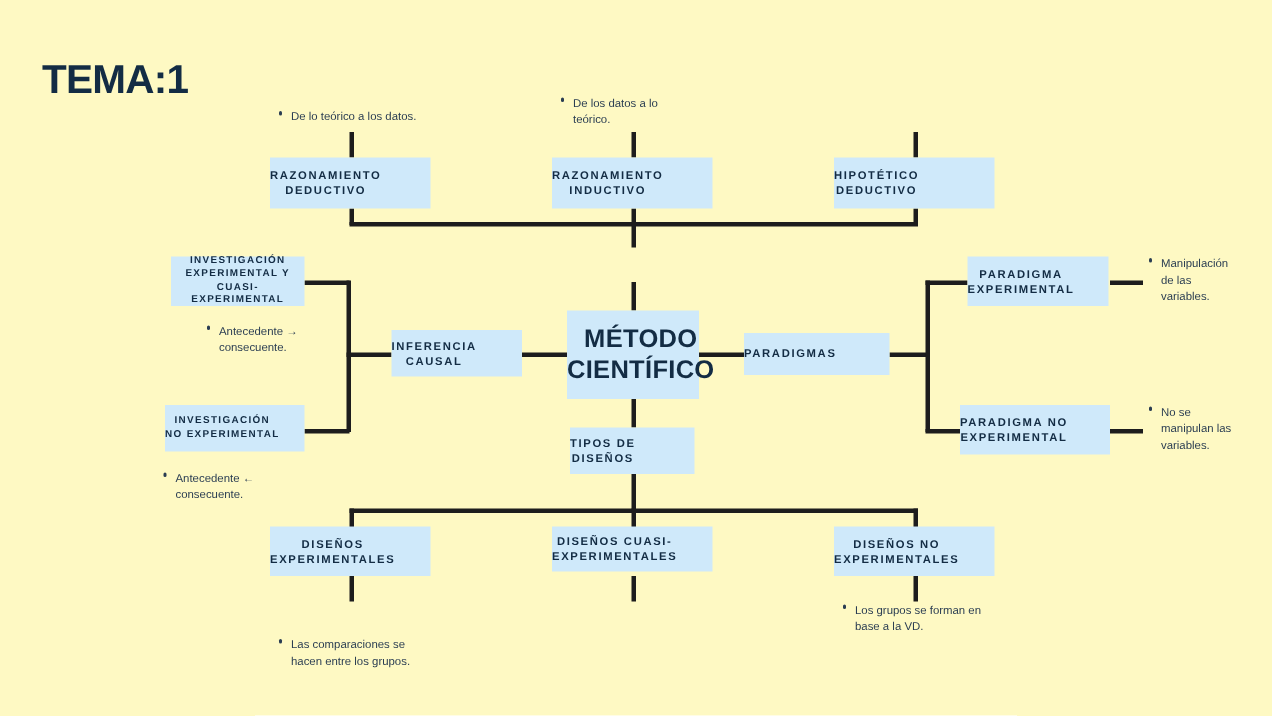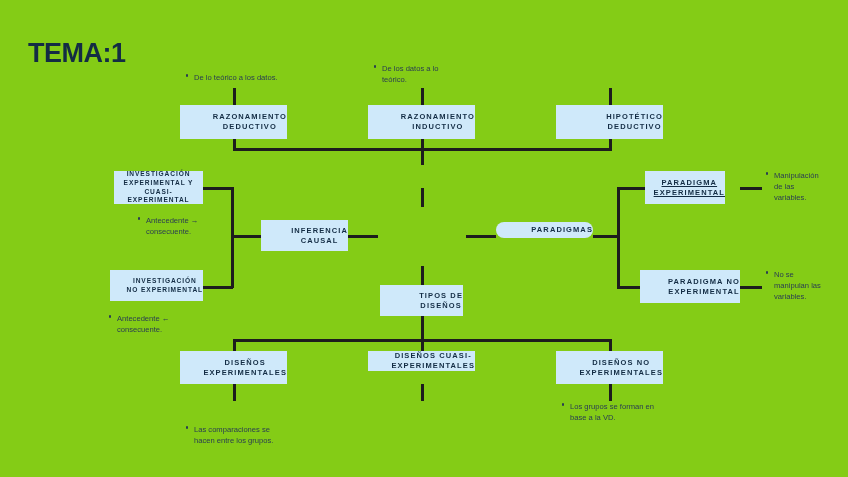--- a/index.html
+++ b/index.html
@@ -4,21 +4,21 @@
 <style>
   html, body {
     margin: 0;
     padding: 0;
     background: #ffffff;
   }
   #canvas {
     position: relative;
     width: 848px;
     height: 477px;
-    background: #84cc16;
+    background: #fef9c3;
     overflow: hidden;
     font-family: "Liberation Sans", sans-serif;
     color: #16304a;
   }
 
   
   #title {
     position: absolute;
     left: 28px;
     top: 38px;
@@ -28,21 +28,21 @@
     color: #132c44;
     white-space: nowrap;
   }
 
   
   .box {
     position: absolute;
     background: #cfe9fa;
     display: flex;
     align-items: center;
-    justify-content: flex-end;
+    justify-content: flex-start;
     text-align: center;
     color: #132c44;
     box-sizing: border-box;
     z-index: 3;
   }
   .box .lbl {
     display: block;
     white-space: pre-line;
     line-height: 1.32;
   }
@@ -146,56 +146,60 @@
   </div>
   <div class="box small" style="left:368px; top:105px; width:107px; height:34px;">
     <span class="lbl">RAZONAMIENTO
 INDUCTIVO</span>
   </div>
   <div class="box small" style="left:556px; top:105px; width:107px; height:34px;">
     <span class="lbl">HIPOTÉTICO
 DEDUCTIVO</span>
   </div>
 
+  <div class="box center" style="left:378px; top:207px; width:88px; height:59px;">
+    <span class="lbl">MÉTODO
+CIENTÍFICO</span>
+  </div>
   <div class="box small" style="left:380px; top:285px; width:83px; height:31px;">
     <span class="lbl">TIPOS DE
 DISEÑOS</span>
   </div>
 
   <div class="box small" style="left:261px; top:220px; width:87px; height:31px;">
     <span class="lbl">INFERENCIA
 CAUSAL</span>
   </div>
   <div class="box tiny" style="left:114px; top:171px; width:89px; height:33px;">
     <span class="lbl">INVESTIGACIÓN
 EXPERIMENTAL Y
 CUASI-EXPERIMENTAL</span>
   </div>
   <div class="box tiny" style="left:110px; top:270px; width:93px; height:31px;">
     <span class="lbl">INVESTIGACIÓN
 NO EXPERIMENTAL</span>
   </div>
 
-  <div class="box small" style="left:496px; top:222px; width:97px; height:16px;border-radius:11px;">
+  <div class="box small" style="left:496px; top:222px; width:97px; height:28px;">
     <span class="lbl">PARADIGMAS</span>
   </div>
-  <div class="box small" style="left:645px; top:171px; width:80px; height:33px;text-decoration:underline;">
+  <div class="box small" style="left:645px; top:171px; width:94px; height:33px;">
     <span class="lbl">PARADIGMA
 EXPERIMENTAL</span>
   </div>
   <div class="box small" style="left:640px; top:270px; width:100px; height:33px;">
     <span class="lbl">PARADIGMA NO
 EXPERIMENTAL</span>
   </div>
 
   <div class="box small" style="left:180px; top:351px; width:107px; height:33px;">
     <span class="lbl">DISEÑOS
 EXPERIMENTALES</span>
   </div>
-  <div class="box small" style="left:368px; top:351px; width:107px; height:20px;padding-left:36px;">
+  <div class="box small" style="left:368px; top:351px; width:107px; height:30px;">
     <span class="lbl">DISEÑOS CUASI-
 EXPERIMENTALES</span>
   </div>
   <div class="box small" style="left:556px; top:351px; width:107px; height:33px;">
     <span class="lbl">DISEÑOS NO
 EXPERIMENTALES</span>
   </div>
 
   <div class="note" style="left:186px; top:72px; width:120px;">
     <span class="bullet"></span>

